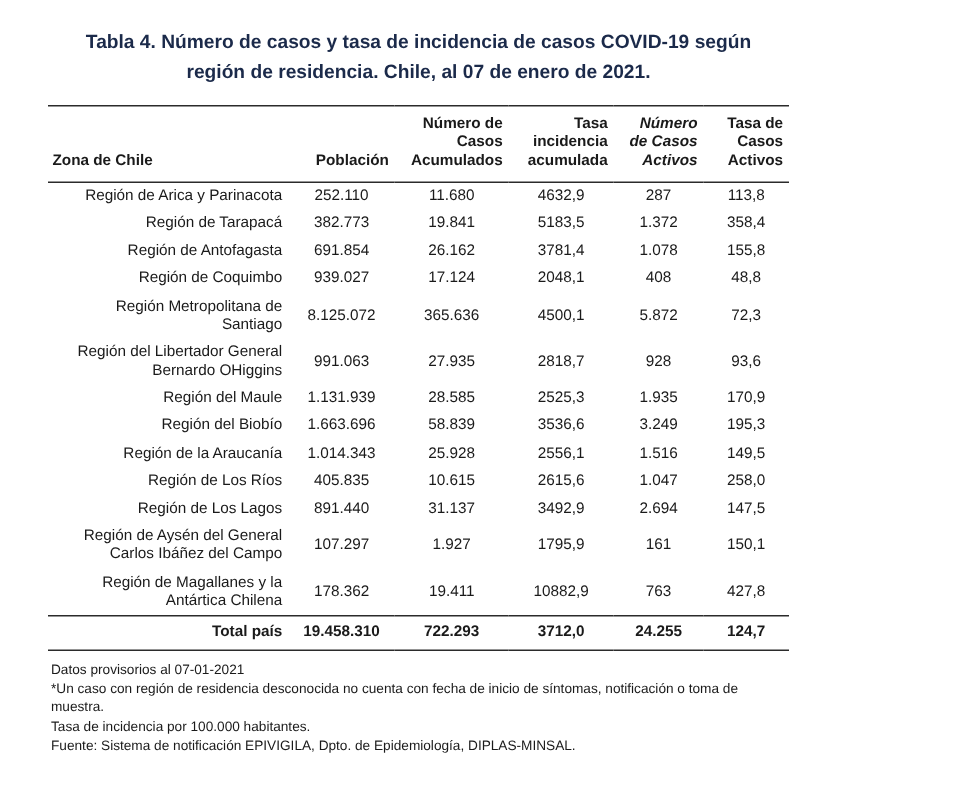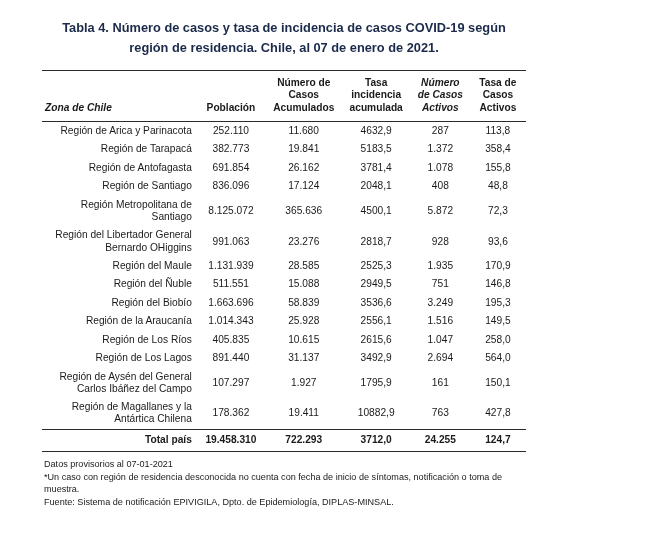--- a/index.html
+++ b/index.html
@@ -11,21 +11,21 @@
     height: 541px;
     background: #ffffff;
     font-family: "Liberation Sans", sans-serif;
     color: #1a1a1a;
     overflow: hidden;
   }
   .page {
     width: 560px;
     height: 541px;
     box-sizing: border-box;
-    padding: 14px 34px 0 42px;
+    padding: 14px 34px 0 32px;
   }
   .title {
     text-align: center;
     font-size: 12.8px;
     font-weight: bold;
     line-height: 1.55;
     color: #1b2a4a;
     margin: 4px 8px 12px 8px;
   }
   table.covid {
@@ -41,24 +41,23 @@
     color: #1a1a1a;
   }
   thead tr.head-row {
     border-top: 1.6px solid #2b2b2b;
     border-bottom: 1.1px solid #2b2b2b;
   }
   th.h-zone {
     text-align: left;
     padding-left: 3px !important;
     width: 236px;
-    font-style: italic;
   }
   th.h-num {
-    text-align: center;
+    text-align: right;
     white-space: pre-line;
   }
   th.w1 { width: 74px; }
   th.w2 { width: 74px; }
   th.w3 { width: 70px; }
   th.w4 { width: 64px; font-style: italic; }
   th.w5 { width: 60px; }
   table.covid tbody td {
     padding: 3.1px 4px;
     line-height: 1.2;
@@ -134,60 +133,52 @@
         </tr>
         <tr>
           <td class="zone">Región de Antofagasta</td>
           <td class="num">691.854</td>
           <td class="num">26.162</td>
           <td class="num">3781,4</td>
           <td class="num">1.078</td>
           <td class="num">155,8</td>
         </tr>
         <tr>
-          <td class="zone">Región de Santiago</td>
-          <td class="num">836.096</td>
+          <td class="zone">Región de Coquimbo</td>
+          <td class="num">939.027</td>
           <td class="num">17.124</td>
           <td class="num">2048,1</td>
           <td class="num">408</td>
           <td class="num">48,8</td>
         </tr>
         <tr>
           <td class="zone">Región Metropolitana de Santiago</td>
           <td class="num">8.125.072</td>
           <td class="num">365.636</td>
           <td class="num">4500,1</td>
           <td class="num">5.872</td>
           <td class="num">72,3</td>
         </tr>
         <tr>
           <td class="zone">Región del Libertador General Bernardo OHiggins</td>
           <td class="num">991.063</td>
-          <td class="num">23.276</td>
+          <td class="num">27.935</td>
           <td class="num">2818,7</td>
           <td class="num">928</td>
           <td class="num">93,6</td>
         </tr>
         <tr>
           <td class="zone">Región del Maule</td>
           <td class="num">1.131.939</td>
           <td class="num">28.585</td>
           <td class="num">2525,3</td>
           <td class="num">1.935</td>
           <td class="num">170,9</td>
         </tr>
         <tr>
-          <td class="zone">Región del Ñuble</td>
-          <td class="num">511.551</td>
-          <td class="num">15.088</td>
-          <td class="num">2949,5</td>
-          <td class="num">751</td>
-          <td class="num">146,8</td>
-        </tr>
-        <tr>
           <td class="zone">Región del Biobío</td>
           <td class="num">1.663.696</td>
           <td class="num">58.839</td>
           <td class="num">3536,6</td>
           <td class="num">3.249</td>
           <td class="num">195,3</td>
         </tr>
         <tr>
           <td class="zone">Región de la Araucanía</td>
           <td class="num">1.014.343</td>
@@ -203,21 +194,21 @@
           <td class="num">2615,6</td>
           <td class="num">1.047</td>
           <td class="num">258,0</td>
         </tr>
         <tr>
           <td class="zone">Región de Los Lagos</td>
           <td class="num">891.440</td>
           <td class="num">31.137</td>
           <td class="num">3492,9</td>
           <td class="num">2.694</td>
-          <td class="num">564,0</td>
+          <td class="num">147,5</td>
         </tr>
         <tr>
           <td class="zone">Región de Aysén del General Carlos Ibáñez del Campo</td>
           <td class="num">107.297</td>
           <td class="num">1.927</td>
           <td class="num">1795,9</td>
           <td class="num">161</td>
           <td class="num">150,1</td>
         </tr>
         <tr>
@@ -235,16 +226,17 @@
           <td class="num">3712,0</td>
           <td class="num">24.255</td>
           <td class="num">124,7</td>
         </tr>
       </tbody>
   </table>
 
   <div class="notes" id="notes">
       <div>Datos provisorios al 07-01-2021</div>
       <div>*Un caso con región de residencia desconocida no cuenta con fecha de inicio de síntomas, notificación o toma de muestra.</div>
+      <div>Tasa de incidencia por 100.000 habitantes.</div>
       <div>Fuente: Sistema de notificación EPIVIGILA, Dpto. de Epidemiología, DIPLAS-MINSAL.</div>
     </div>
 
 </div>
 
 </body></html>

